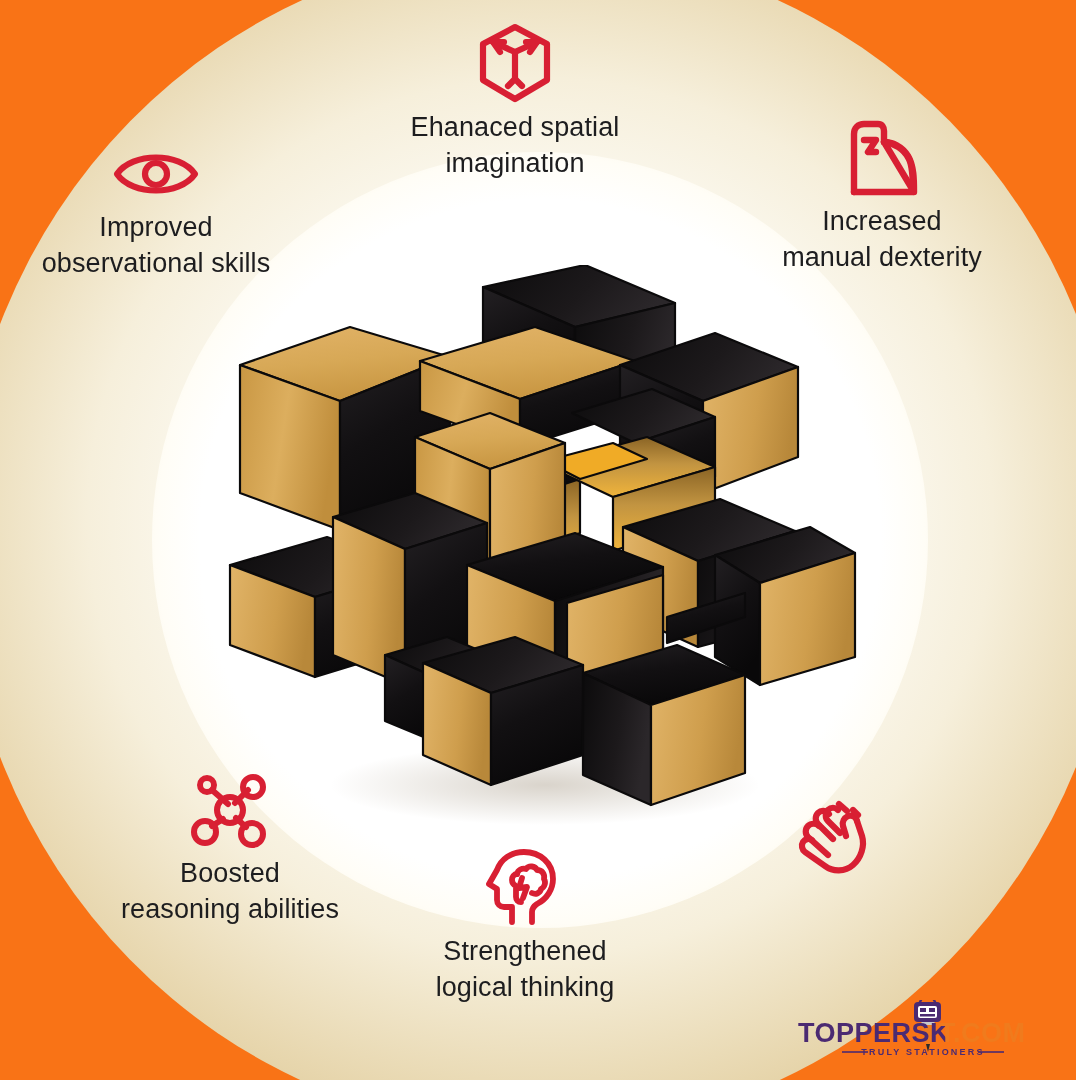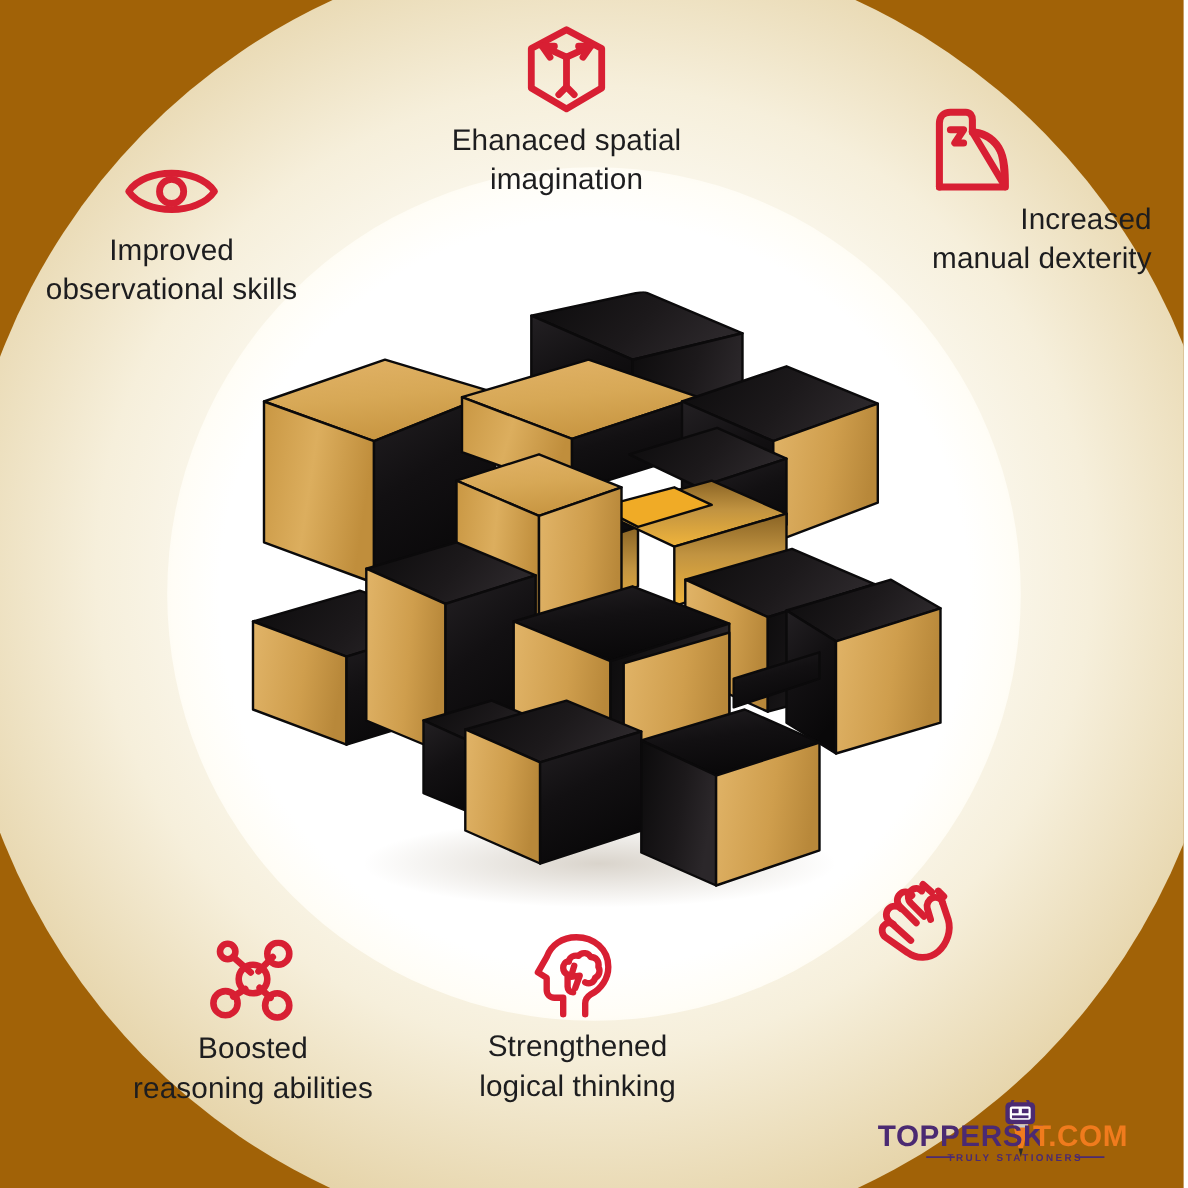--- a/index.html
+++ b/index.html
@@ -4,21 +4,21 @@
 <style>
   html, body {
     margin: 0;
     padding: 0;
     background: #ffffff;
   }
   .canvas {
     position: relative;
     width: 1076px;
     height: 1080px;
-    background: #a16207;
+    background: #f97316;
     overflow: hidden;
     font-family: "Liberation Sans", sans-serif;
   }
 
   
   .bg-gold-ellipse {
     position: absolute;
     left: -40px;
     top: -52px;
     width: 1160px;
@@ -79,22 +79,22 @@
     font-size: 27px;
     line-height: 1.32;
     color: #1d1d1f;
     font-weight: 500;
     letter-spacing: 0.1px;
     white-space: pre-line;
   }
 
   .b-spatial   { left: 350px; top: 26px; }
   .b-observe   { left: -9px;  top: 126px; }
-  .b-dexterity { left: 717px; top: 98px; text-align: right; }
-  .b-reason    { left: 65px;  top: 852px; }
+  .b-dexterity { left: 717px; top: 120px; }
+  .b-reason    { left: 65px;  top: 772px; }
   .b-logical   { left: 360px; top: 850px; }
   .b-reflex    { left: 673px; top: 800px; }
 
   
   .cube-stage {
     position: absolute;
     left: 215px;
     top: 265px;
     width: 650px;
     height: 570px;

